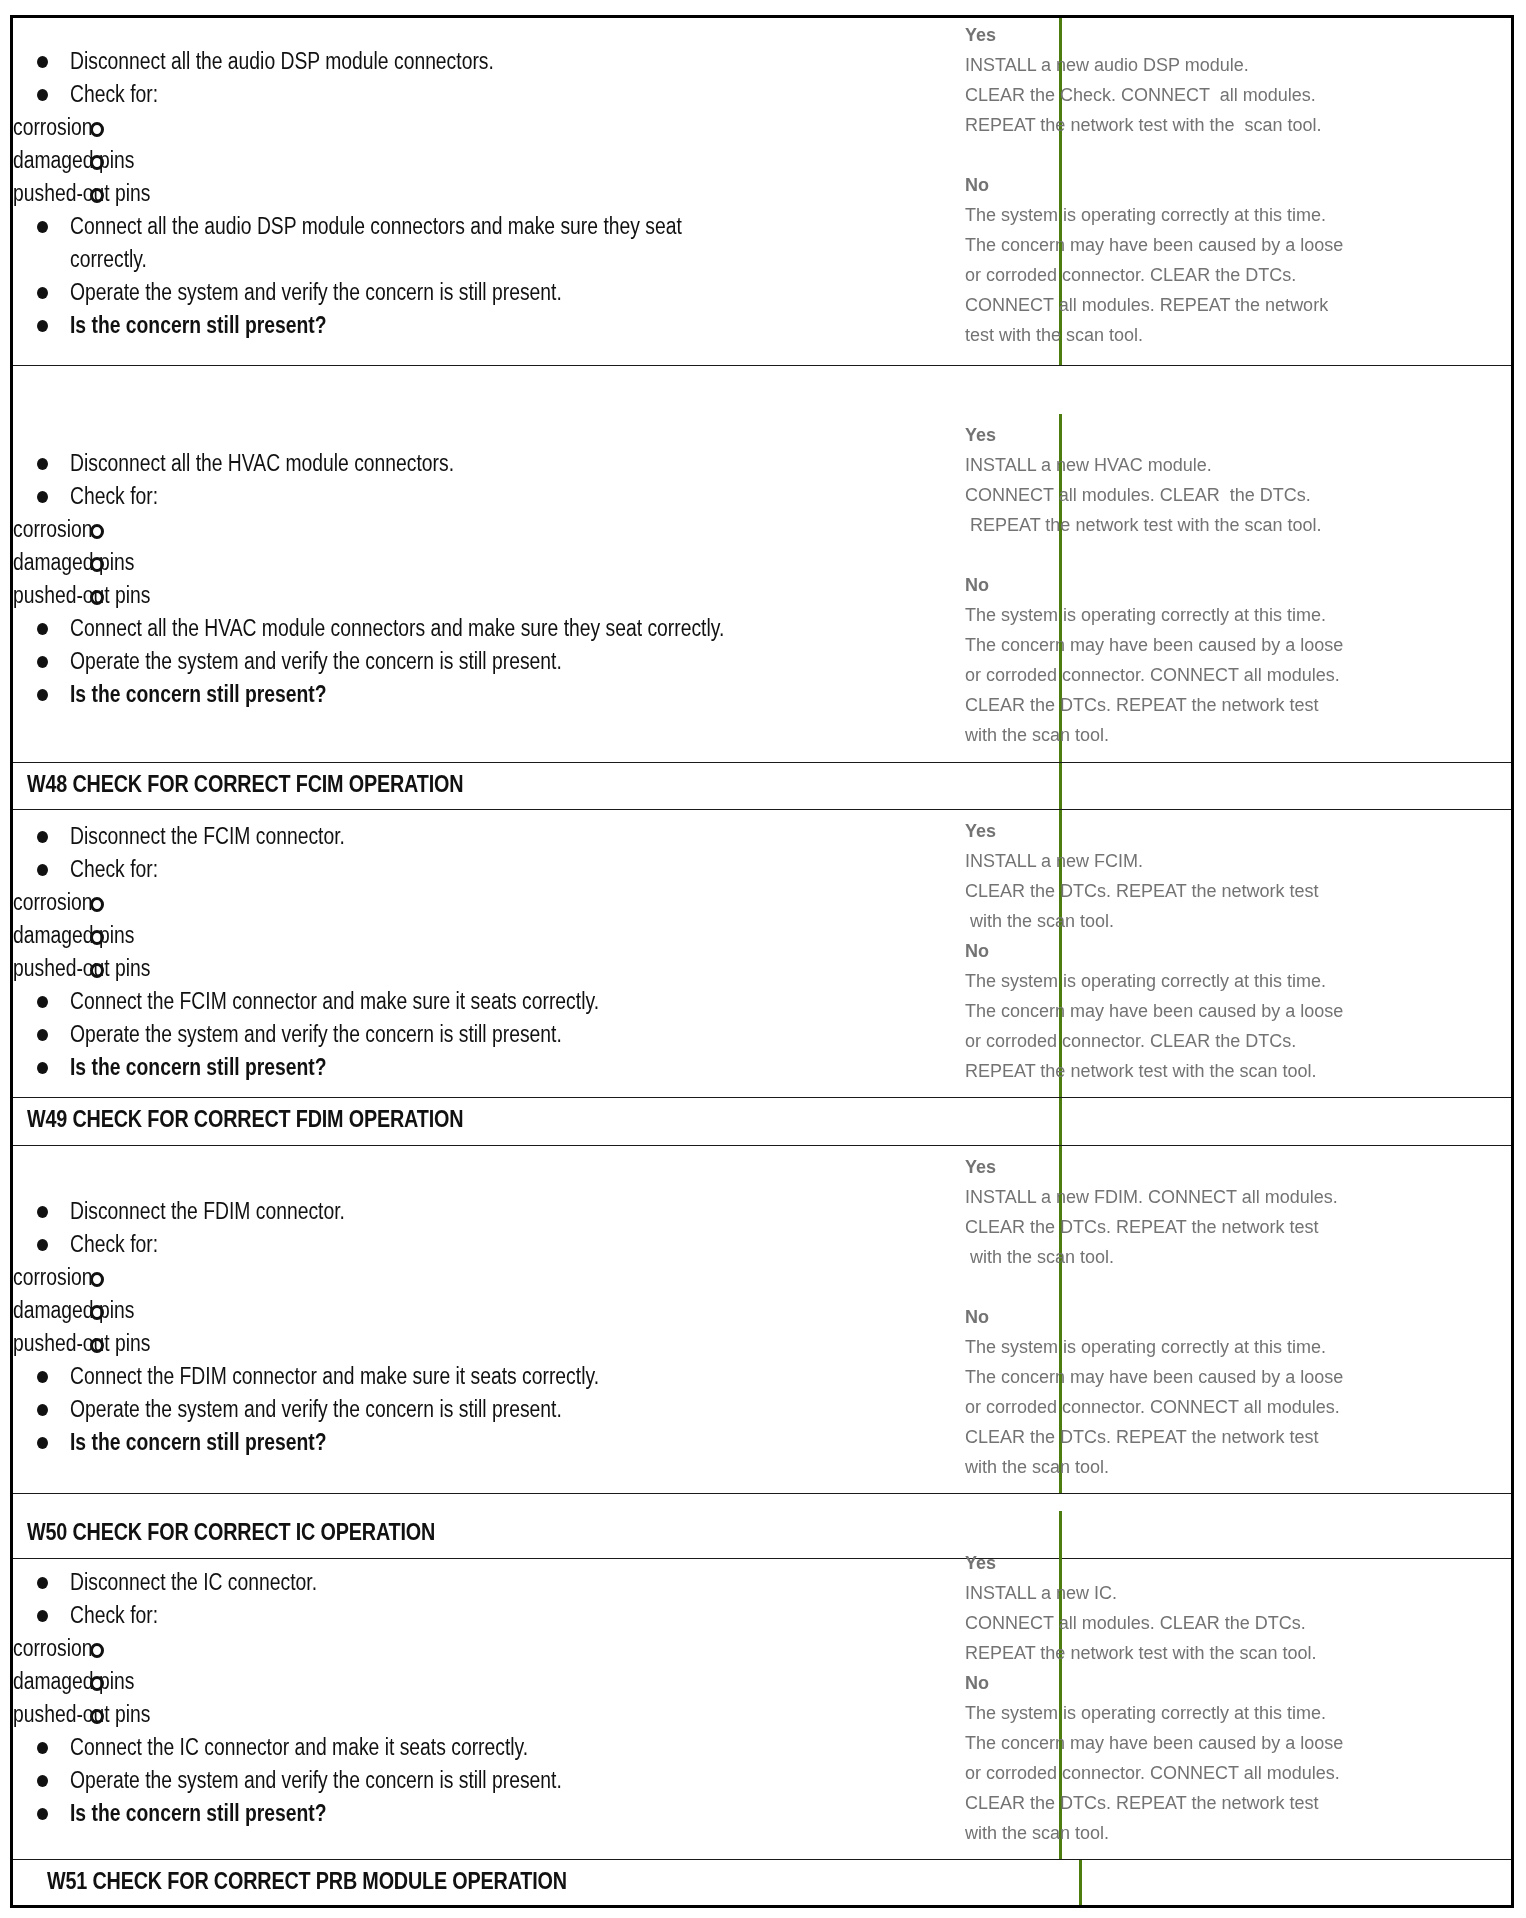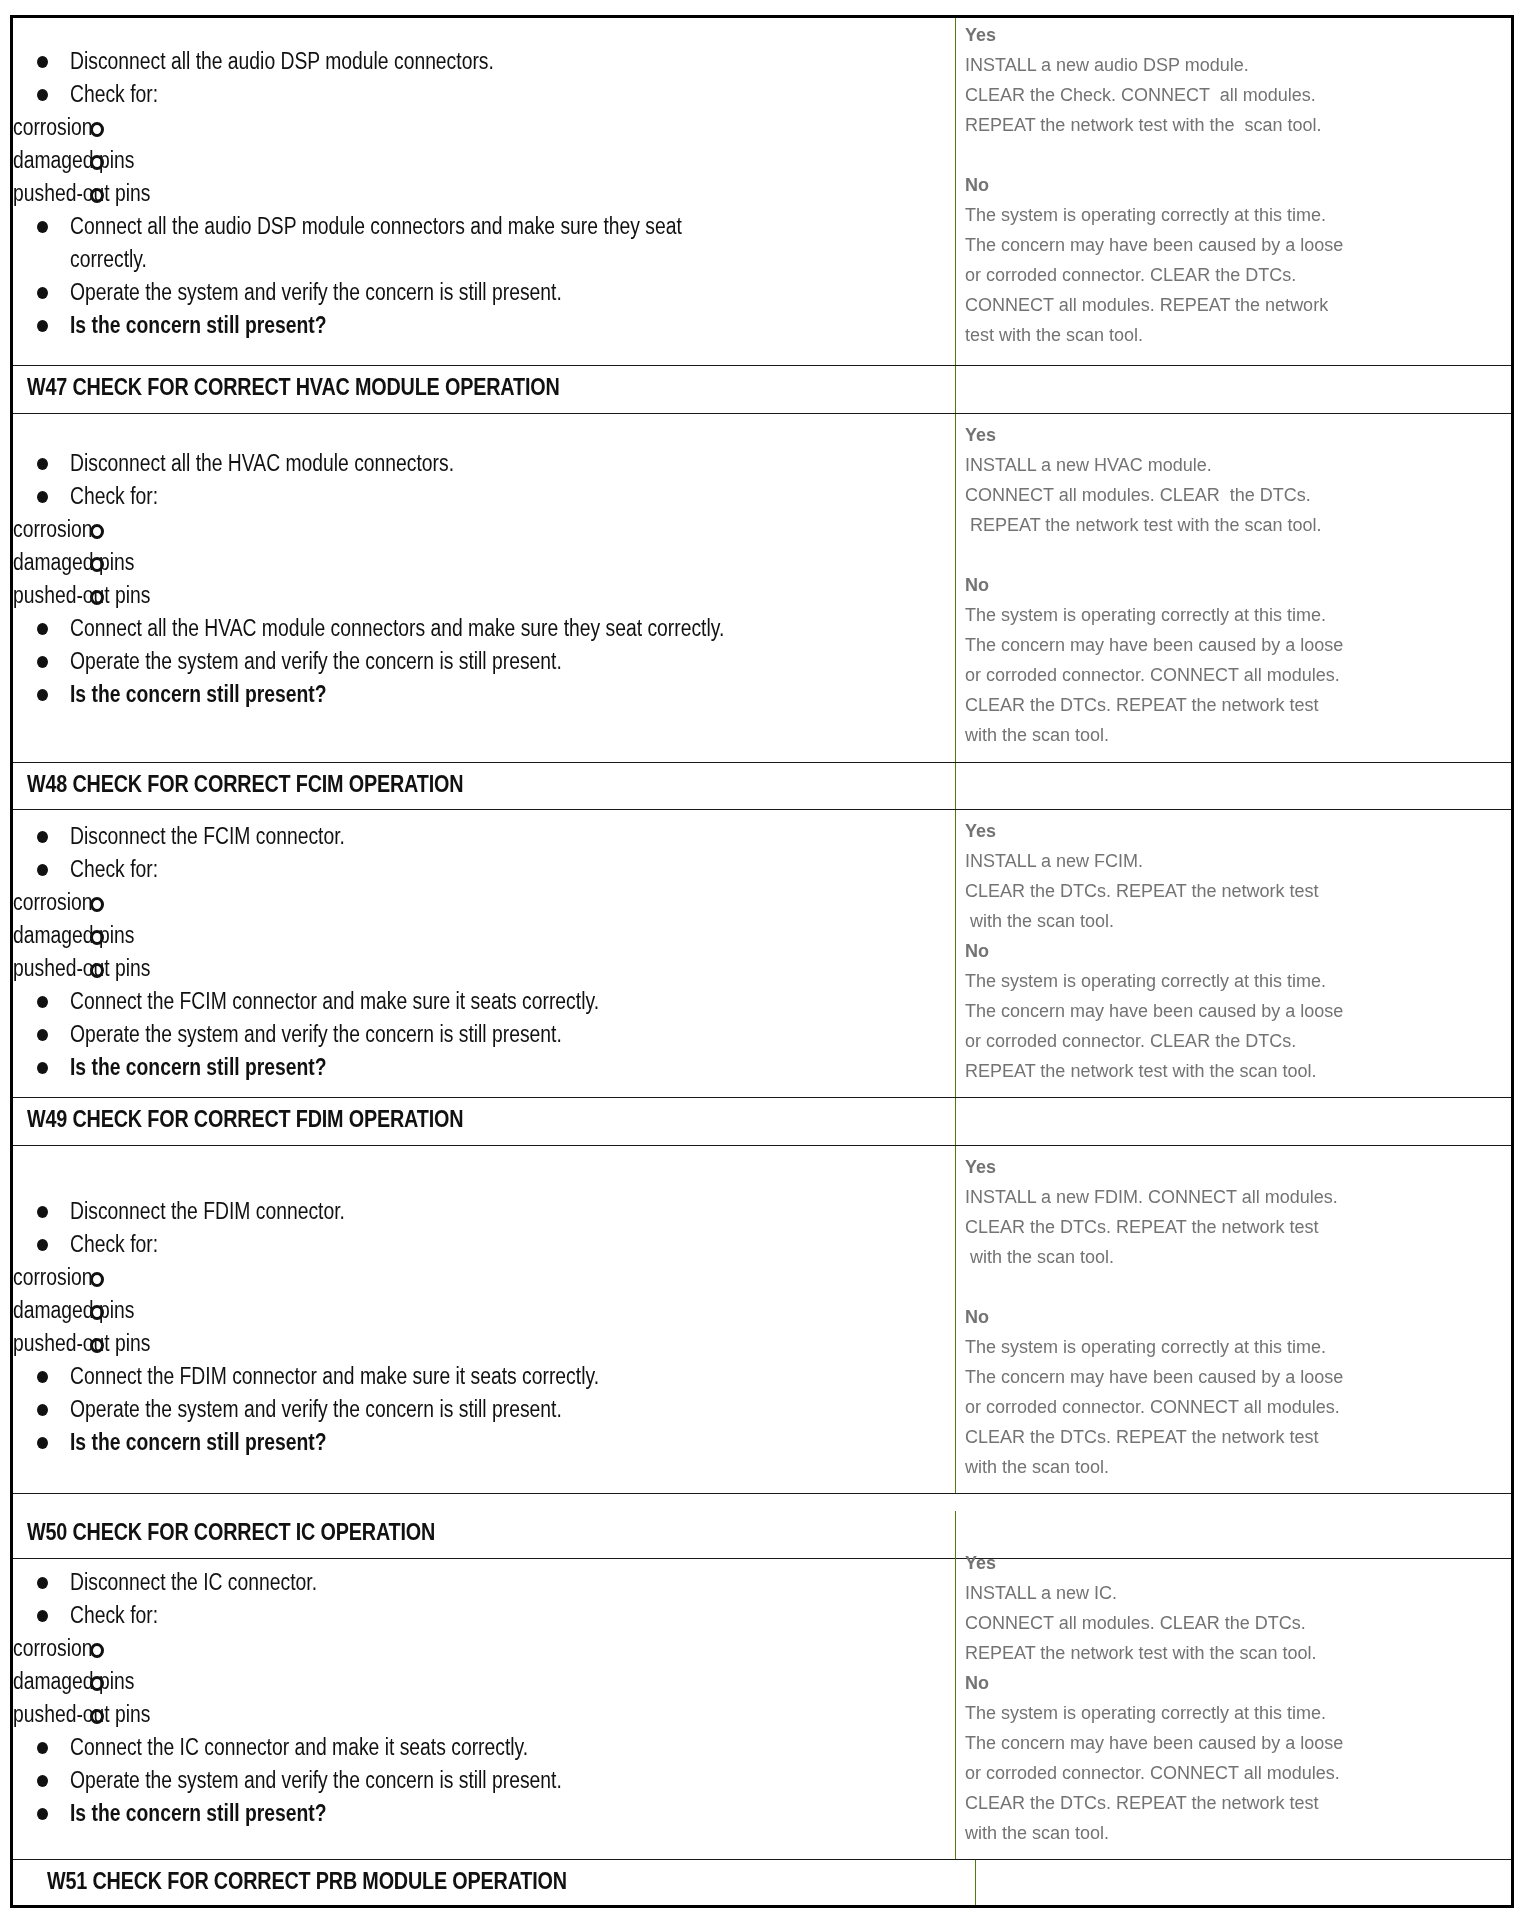--- a/index.html
+++ b/index.html
@@ -3,21 +3,21 @@
 <meta charset="utf-8">
 <style>
   html, body { margin: 0; padding: 0; background: #ffffff; }
   body { width: 1526px; height: 1918px; position: relative; overflow: hidden; color: #111; }
   #doc {
     position: absolute; left: 10px; top: 15px; width: 1498px; height: 1887px;
     border: 3px solid #000; box-sizing: content-box;
   }
   .row { position: absolute; left: 0; width: 1498px; border-bottom: 1px solid #1a1a1a; box-sizing: border-box; }
   .row.last { border-bottom: none; }
-  .cell-left { position: absolute; left: 0; top: 0; bottom: 0; width: 943px; border-right: 1px solid #4d7c0f; box-sizing: border-box; overflow: hidden; }
+  .cell-left { position: absolute; left: 0; top: 0; bottom: 0; width: 1049px; border-right: 3px solid #4d7c0f; box-sizing: border-box; overflow: hidden; }
   .cell-right { position: absolute; left: 943px; top: 0; bottom: 0; right: 0; overflow: hidden; }
 
   .hdr-text {
     position: absolute; left: 14px; top: 8px;
     font-family: "Liberation Sans", sans-serif; font-weight: bold; font-size: 23px;
     transform: scaleX(0.86); transform-origin: left top; white-space: nowrap; letter-spacing: -0.2px;
   }
 
   .steps { position: absolute; left: 0; right: 0; margin: 0; padding: 0; list-style: none; }
   .step {
@@ -65,26 +65,20 @@
           <div class="oc-label">No</div>
           <div class="oc-line">The system is operating correctly at this time.</div>
           <div class="oc-line">The concern may have been caused by a loose</div>
           <div class="oc-line">or corroded connector. CLEAR the DTCs.</div>
           <div class="oc-line">CONNECT all modules. REPEAT the network</div>
           <div class="oc-line">test with the scan tool.</div>
         </div>
     </div>
   </div>
 
-  <div class="row" style="top:348px;height:48px;">
-    <div class="cell-left">
-      <span class="hdr-text">W47 CHECK FOR CORRECT HVAC MODULE OPERATION</span>
-    </div>
-    <div class="cell-right"></div>
-  </div>
 
   <div class="row" style="top:396px;height:349px;">
     <div class="cell-left">
       <ul class="steps" style="top:33px;">
           <li class="step"><span class="bullet"></span><span class="txt">Disconnect all the HVAC module connectors.</span></li>
           <li class="step"><span class="bullet"></span><span class="txt">Check for:</span></li>
           <li class="sub"><span class="circle"></span><span class="txt">corrosion</span></li>
           <li class="sub"><span class="circle"></span><span class="txt">damaged pins</span></li>
           <li class="sub"><span class="circle"></span><span class="txt">pushed-out pins</span></li>
           <li class="step"><span class="bullet"></span><span class="txt">Connect all the HVAC module connectors and make sure they seat correctly.</span></li>

